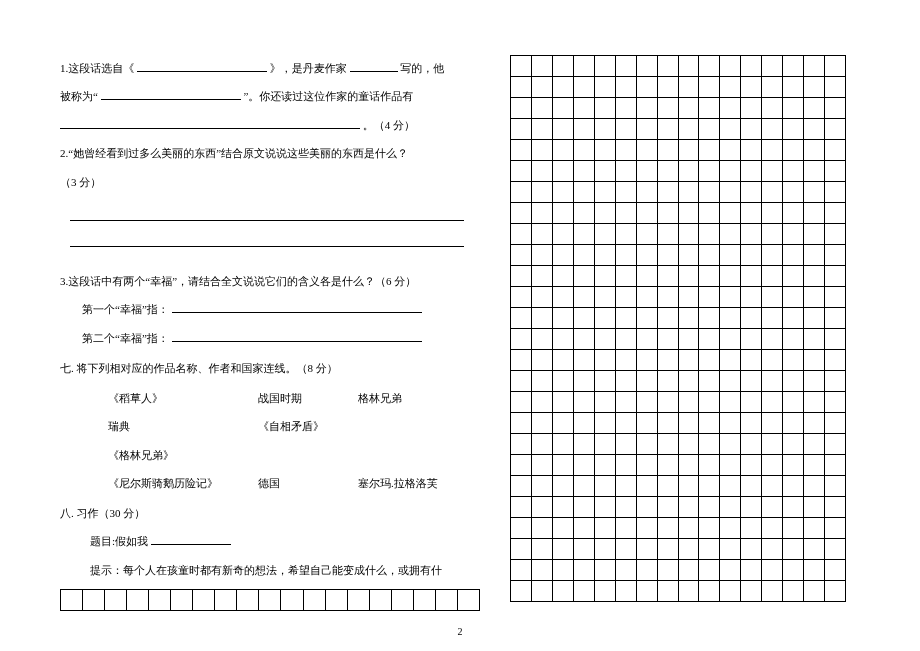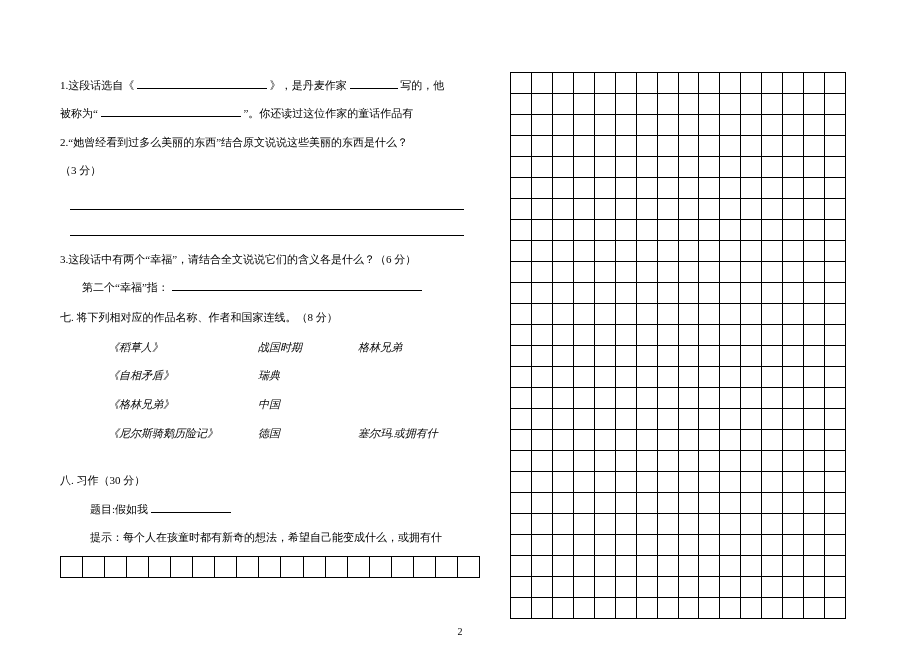--- a/index.html
+++ b/index.html
@@ -9,21 +9,21 @@
     font-size: 11px;
     color: #000;
     width: 920px;
     height: 651px;
     position: relative;
   }
   .page {
     display: flex;
     width: 800px;
     margin: 0 auto;
-    padding-top: 72px;
+    padding-top: 55px;
     gap: 30px;
   }
   .col-left {
     width: 420px;
     line-height: 2.4;
   }
   .col-right {
     width: 336px;
   }
   .q { margin-bottom: 2px; }
@@ -33,21 +33,20 @@
     height: 12px;
     vertical-align: baseline;
   }
   .answer-line {
     border-bottom: 1px solid #000;
     height: 22px;
     margin: 4px 16px 4px 10px;
   }
   .match-table {
     padding-left: 48px;
-    font-style: italic;
   }
   .match-row {
     display: flex;
     line-height: 2.6;
   }
   .match-row > span:nth-child(1) { width: 150px; }
   .match-row > span:nth-child(2) { width: 100px; }
   .match-row > span:nth-child(3) { width: 120px; }
 
   
@@ -95,63 +94,70 @@
       <span class="blank-long" style="width:130px"></span>
       <span>》，是丹麦作家</span>
       <span class="blank-long" style="width:48px"></span>
       <span>写的，他</span>
     </div>
     <div class="q">
       <span>被称为“</span>
       <span class="blank-long" style="width:140px"></span>
       <span>”。你还读过这位作家的童话作品有</span>
     </div>
+    <div class="q">
+      <span class="blank-long" style="width:300px"></span>
+      <span>。（4 分）</span>
+    </div>
 
     <div class="q">
       <span>2.“她曾经看到过多么美丽的东西”结合原文说说这些美丽的东西是什么？</span>
     </div>
     <div class="q">
       <span>（3 分）</span>
     </div>
     <div class="answer-line"></div>
     <div class="answer-line"></div>
 
-    <div class="q" style="margin-top:10px">
+    <div class="q" style="margin-top:21px">
       <span>3.这段话中有两个“幸福”，请结合全文说说它们的含义各是什么？（6 分）</span>
+    </div>
+    <div class="q" style="padding-left:22px">
+      <span>第一个“幸福”指：</span>
+      <span class="blank-long" style="width:250px"></span>
     </div>
     <div class="q" style="padding-left:22px">
       <span>第二个“幸福”指：</span>
       <span class="blank-long" style="width:250px"></span>
     </div>
 
     <div class="q" style="margin-top:4px">
       <span>七. 将下列相对应的作品名称、作者和国家连线。（8 分）</span>
     </div>
     <div class="match-table" id="match-table">
         <div class="match-row">
           <span>《稻草人》</span>
           <span>战国时期</span>
           <span>格林兄弟</span>
         </div>
         <div class="match-row">
+          <span>瑞典</span>
           <span>《自相矛盾》</span>
-          <span>瑞典</span>
         </div>
         <div class="match-row">
           <span>《格林兄弟》</span>
-          <span>中国</span>
         </div>
         <div class="match-row">
           <span>《尼尔斯骑鹅历险记》</span>
           <span>德国</span>
-          <span>塞尔玛.或拥有什</span>
+          <span>塞尔玛.拉格洛芙</span>
         </div>
       </div>
 
-    <div class="q" style="margin-top:20px">
+    <div class="q" style="margin-top:2px">
       <span>八. 习作（30 分）</span>
     </div>
     <div class="q" style="padding-left:30px">
       <span>题目:假如我</span>
       <span class="blank-long" style="width:80px"></span>
     </div>
     <div class="q" style="padding-left:30px">
       <span>提示：每个人在孩童时都有新奇的想法，希望自己能变成什么，或拥有什</span>
     </div>
 

